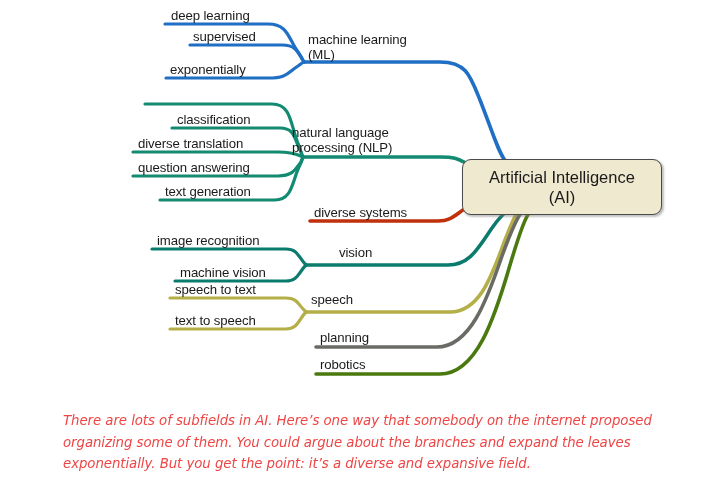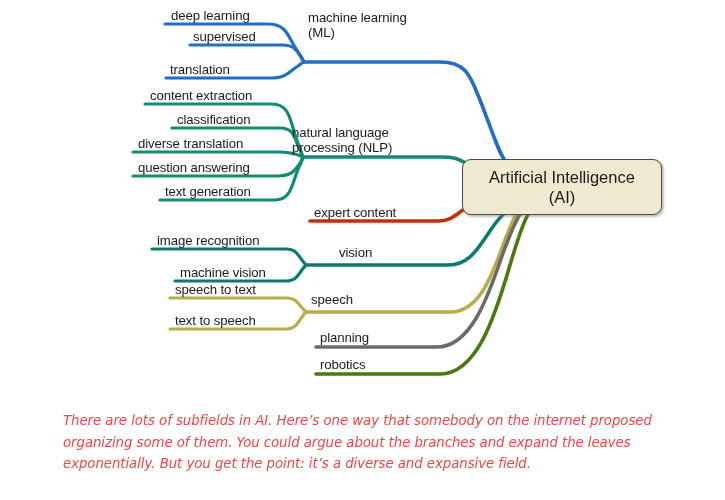--- a/index.html
+++ b/index.html
@@ -114,39 +114,38 @@
     <path class="branch-path" d="M 170,329 L 286,329 C 298,329 298,320 306,312" stroke="#b5af49" stroke-width="3.2"></path>
 
     <path class="branch-path" d="M 316,347 L 437,347 C 470,347 487,300 502,256 C 513,226 518,217 521,213" stroke="#6b6b66" stroke-width="3.6"></path>
 
     <path class="branch-path" d="M 316,374 L 440,374 C 476,374 494,320 510,265 C 521,228 526,217 529,213" stroke="#4a7a0f" stroke-width="3.6"></path>
 
   </svg>
 
   <div class="node-label leaf-label" style="left:171px; top:8px;">deep learning</div>
   <div class="node-label leaf-label" style="left:193px; top:29px;">supervised</div>
-  <div class="node-label leaf-label" style="left:170px; top:62px;">translation</div>
+  <div class="node-label leaf-label" style="left:170px; top:62px;">exponentially</div>
 
-  <div class="node-label leaf-label" style="left:150px; top:88px;">content extraction</div>
   <div class="node-label leaf-label" style="left:177px; top:112px;text-align:center;">classification</div>
   <div class="node-label leaf-label" style="left:138px; top:136px;">diverse translation</div>
   <div class="node-label leaf-label" style="left:138px; top:160px;">question answering</div>
   <div class="node-label leaf-label" style="left:165px; top:184px;">text generation</div>
 
   <div class="node-label leaf-label" style="left:157px; top:233px;">image recognition</div>
   <div class="node-label leaf-label" style="left:180px; top:265px;">machine vision</div>
 
   <div class="node-label leaf-label" style="left:175px; top:282px;">speech to text</div>
   <div class="node-label leaf-label" style="left:175px; top:313px;">text to speech</div>
 
-  <div class="node-label branch-label" style="left:308px; top:10px; white-space:pre-line;">machine learning
+  <div class="node-label branch-label" style="left:308px; top:32px; white-space:pre-line;">machine learning
 (ML)</div>
   <div class="node-label branch-label" style="left:292px; top:125px; white-space:pre-line;">natural language
 processing (NLP)</div>
-  <div class="node-label branch-label" style="left:314px; top:205px;">expert content</div>
+  <div class="node-label branch-label" style="left:314px; top:205px;">diverse systems</div>
   <div class="node-label branch-label" style="left:311px; top:245px;margin-left:28px;">vision</div>
   <div class="node-label branch-label" style="left:311px; top:292px;">speech</div>
   <div class="node-label branch-label" style="left:320px; top:330px;">planning</div>
   <div class="node-label branch-label" style="left:320px; top:357px;">robotics</div>
 
   <div class="ai-box">
     <div class="ai-box-text">Artificial Intelligence
 (AI)</div>
   </div>
 

